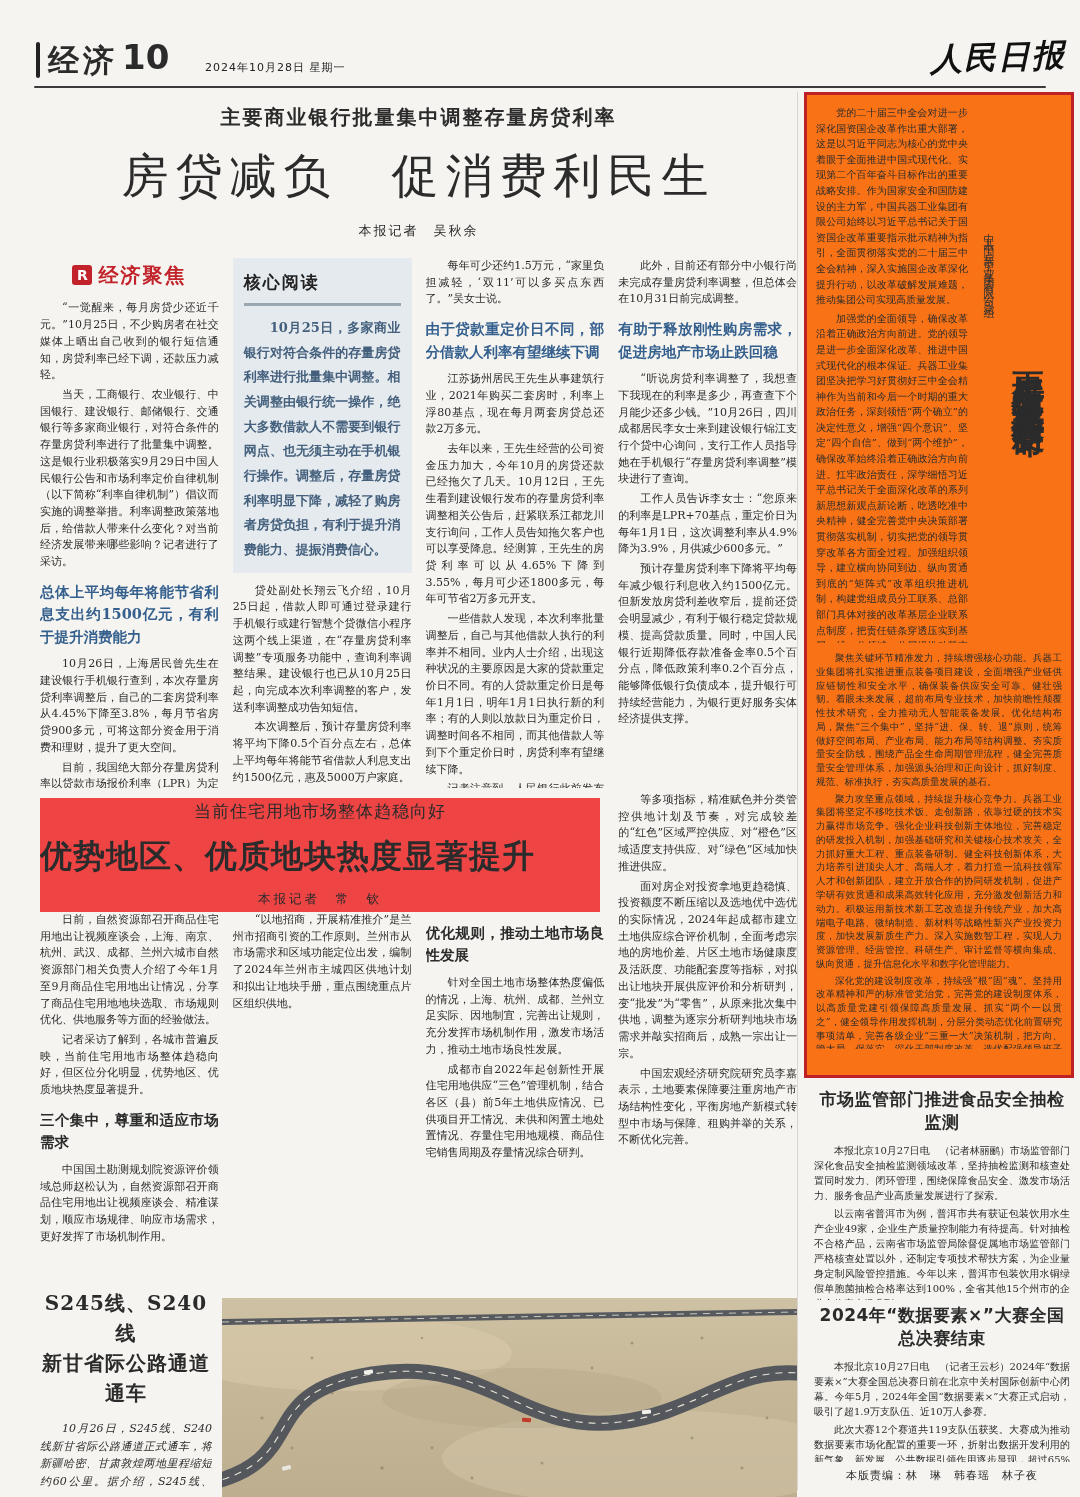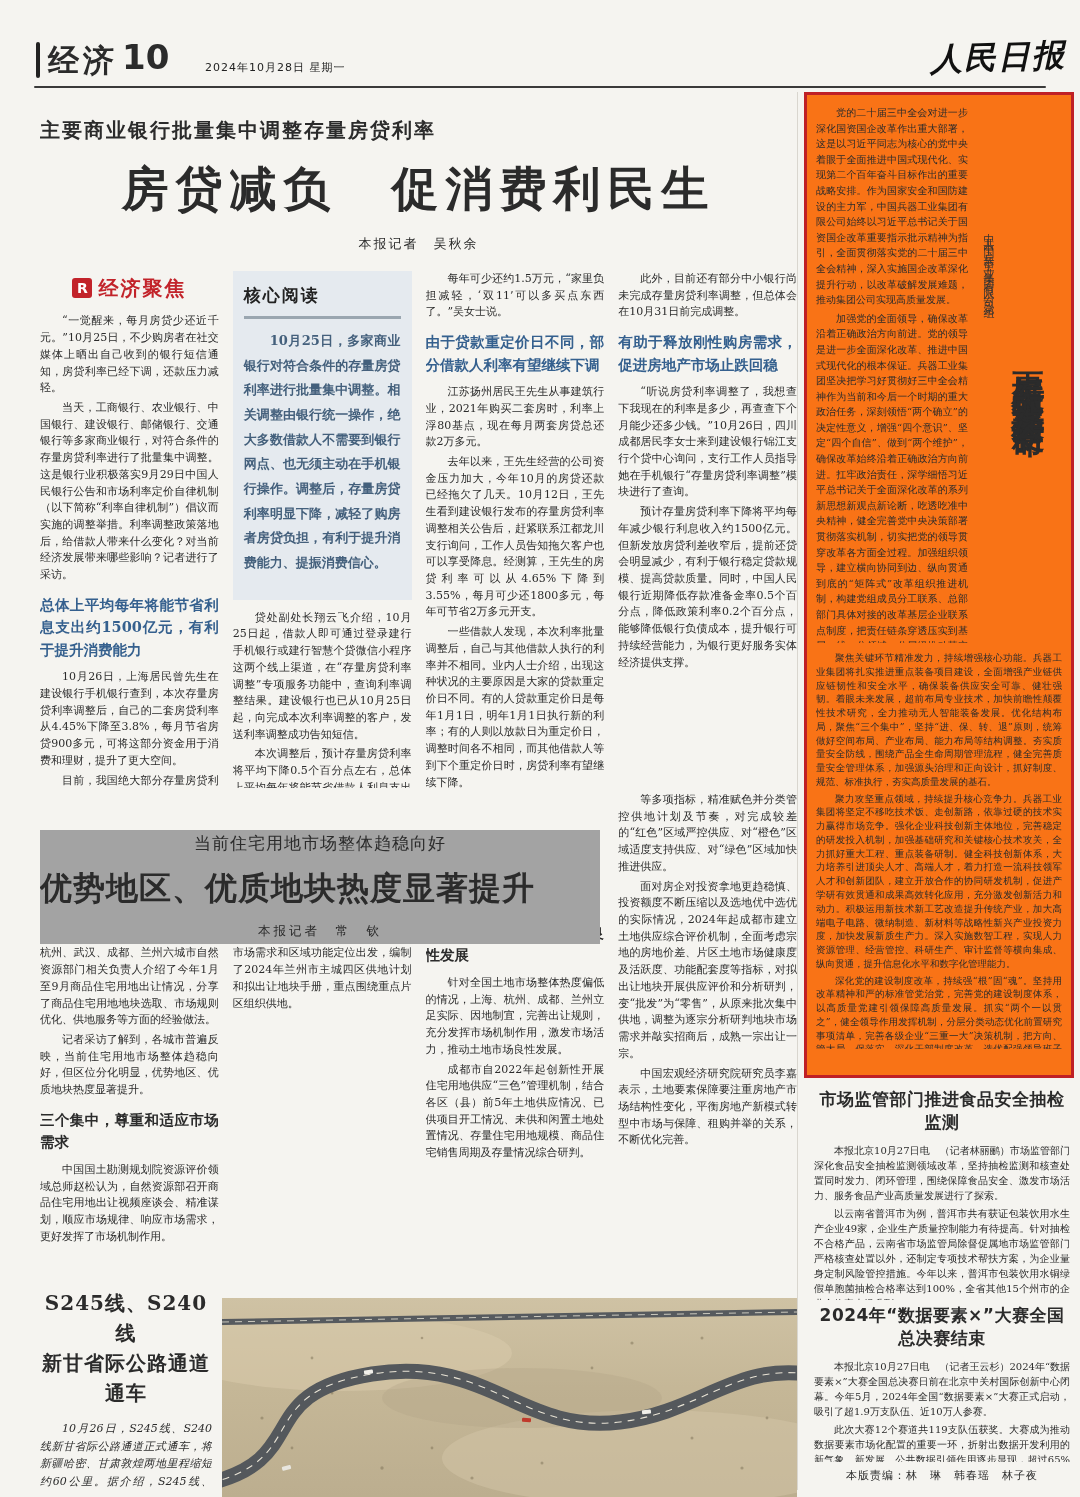--- a/index.html
+++ b/index.html
@@ -17,41 +17,41 @@
   .hdr-date{left:205px;top:60px;font-size:11px;color:#222;letter-spacing:1px;}
   .hdr-logo{left:930px;top:36px;font-size:32px;font-weight:900;font-style:italic;
     transform:rotate(-2deg);letter-spacing:2px;color:#111;}
   .hdr-rule{left:34px;top:86px;width:1012px;height:2px;background:#3a3a3a;border-radius:2px;}
   .rail-divider{left:797px;top:92px;width:1px;height:1398px;background:#d9d6cf;}
   
   .para{margin:0 0 3px;text-indent:2em;text-align:justify;}
   .colbody{font-size:11px;line-height:1.52;}
   
   .lead-wrap{left:40px;top:96px;width:757px;height:692px;overflow:hidden;}
-  .lead-kicker{font-size:20px;font-weight:700;letter-spacing:2px;margin-top:21px;}
-  .lead-headline{text-align:center;font-size:47px;font-weight:700;letter-spacing:7px;margin-top:14px;}
+  .lead-kicker{text-align:center;font-size:20px;font-weight:700;letter-spacing:2px;margin-top:8px;}
+  .lead-headline{text-align:center;font-size:47px;font-weight:400;letter-spacing:7px;margin-top:14px;}
   .lead-byline{text-align:center;font-size:13px;margin-top:14px;letter-spacing:2px;}
   .lead-cols{display:flex;gap:14px;margin-top:18px;height:545px;overflow:hidden;}
   .lead-col{width:179px;overflow:hidden;}
   .brand-row{display:flex;align-items:center;justify-content:center;gap:6px;margin:2px 0 10px;}
   .brand-logo{width:20px;height:20px;background:#c2232a;color:#fff;font-weight:900;
     font-size:14px;display:flex;align-items:center;justify-content:center;border-radius:3px;}
   .brand-label{color:#c2232a;font-size:20px;font-weight:900;letter-spacing:2px;}
   .subhead-blue{color:#35608e;font-weight:700;font-size:14.5px;line-height:1.55;
     margin:10px 0 8px;text-indent:0;text-align:justify;}
-  .core-box{background:#e5eaef;padding:12px 11px 24px;margin-bottom:10px;}
+  .core-box{background:#e5eaef;padding:12px 11px 10px;margin-bottom:10px;}
   .core-title{font-size:17px;font-weight:900;letter-spacing:2px;color:#222;}
   .core-rule{height:3px;background:#9aa6b0;margin:7px 0 10px;}
   .core-body{color:#44607c;font-size:13px;line-height:1.9;text-indent:2em;text-align:justify;font-weight:600;}
   
   .land-wrap{left:40px;top:792px;width:757px;height:492px;overflow:hidden;}
   .land-cols{display:flex;gap:14px;height:100%;}
   .land-col{width:179px;overflow:hidden;}
   .hl-space{height:120px;}
-  .land-head{position:absolute;left:0;top:6px;width:560px;height:114px;background:#a3a3a3;z-index:2;margin-top:32px;}
+  .land-head{position:absolute;left:0;top:6px;width:560px;height:114px;background:#ef4444;z-index:2;}
   .land-kicker{text-align:center;font-size:17px;letter-spacing:1px;margin-top:2px;}
   .land-headline{font-size:32px;font-weight:900;letter-spacing:1px;margin-top:12px;}
   .land-byline{text-align:center;font-size:12.5px;margin-top:12px;letter-spacing:3px;}
   .subhead-black{font-weight:900;font-size:14.5px;line-height:1.55;margin:10px 0 8px;
     text-indent:0;text-align:justify;font-family:"DejaVu Sans","Liberation Sans",sans-serif;}
   
   .photo-cap{left:40px;top:1288px;width:172px;height:200px;overflow:hidden;}
   .photo-title{font-size:20px;font-weight:900;text-align:center;line-height:1.5;letter-spacing:1px;}
   .photo-body{font-size:11px;line-height:1.6;font-style:italic;margin-top:12px;}
   .photo-frame{left:222px;top:1298px;width:575px;height:199px;overflow:hidden;background:#c7b999;}
@@ -127,20 +127,21 @@
           <p class="para">记者注意到，人民银行此前发布的公告取消了房贷利率重定价周期最短为一年的限制，自2024年11月1日起，符合条件的存量房贷借款人在与商业银行协商调整房贷利率加点幅度的同时，也可调整重定价周期，使存量房贷利率更及时反映LPR的变化，畅通货币政策传导。</p>
         </div>
     </div>
     <div class="lead-col">
       <div>
           <p class="para">此外，目前还有部分中小银行尚未完成存量房贷利率调整，但总体会在10月31日前完成调整。</p>
         </div>
       <div class="subhead-blue">有助于释放刚性购房需求，促进房地产市场止跌回稳</div>
       <div>
           <p class="para">“听说房贷利率调整了，我想查下我现在的利率是多少，再查查下个月能少还多少钱。”10月26日，四川成都居民李女士来到建设银行锦江支行个贷中心询问，支行工作人员指导她在手机银行“存量房贷利率调整”模块进行了查询。</p>
+          <p class="para">工作人员告诉李女士：“您原来的利率是LPR+70基点，重定价日为每年1月1日，这次调整利率从4.9%降为3.9%，月供减少600多元。”</p>
           <p class="para">预计存量房贷利率下降将平均每年减少银行利息收入约1500亿元。但新发放房贷利差收窄后，提前还贷会明显减少，有利于银行稳定贷款规模、提高贷款质量。同时，中国人民银行近期降低存款准备金率0.5个百分点，降低政策利率0.2个百分点，能够降低银行负债成本，提升银行可持续经营能力，为银行更好服务实体经济提供支撑。</p>
         </div>
     </div>
   </div>
 </div>
 
 <div class="abs land-wrap">
   <div class="land-head">
     <div class="land-kicker sans">当前住宅用地市场整体趋稳向好</div>
     <div class="land-headline">优势地区、优质地块热度显著提升</div>

